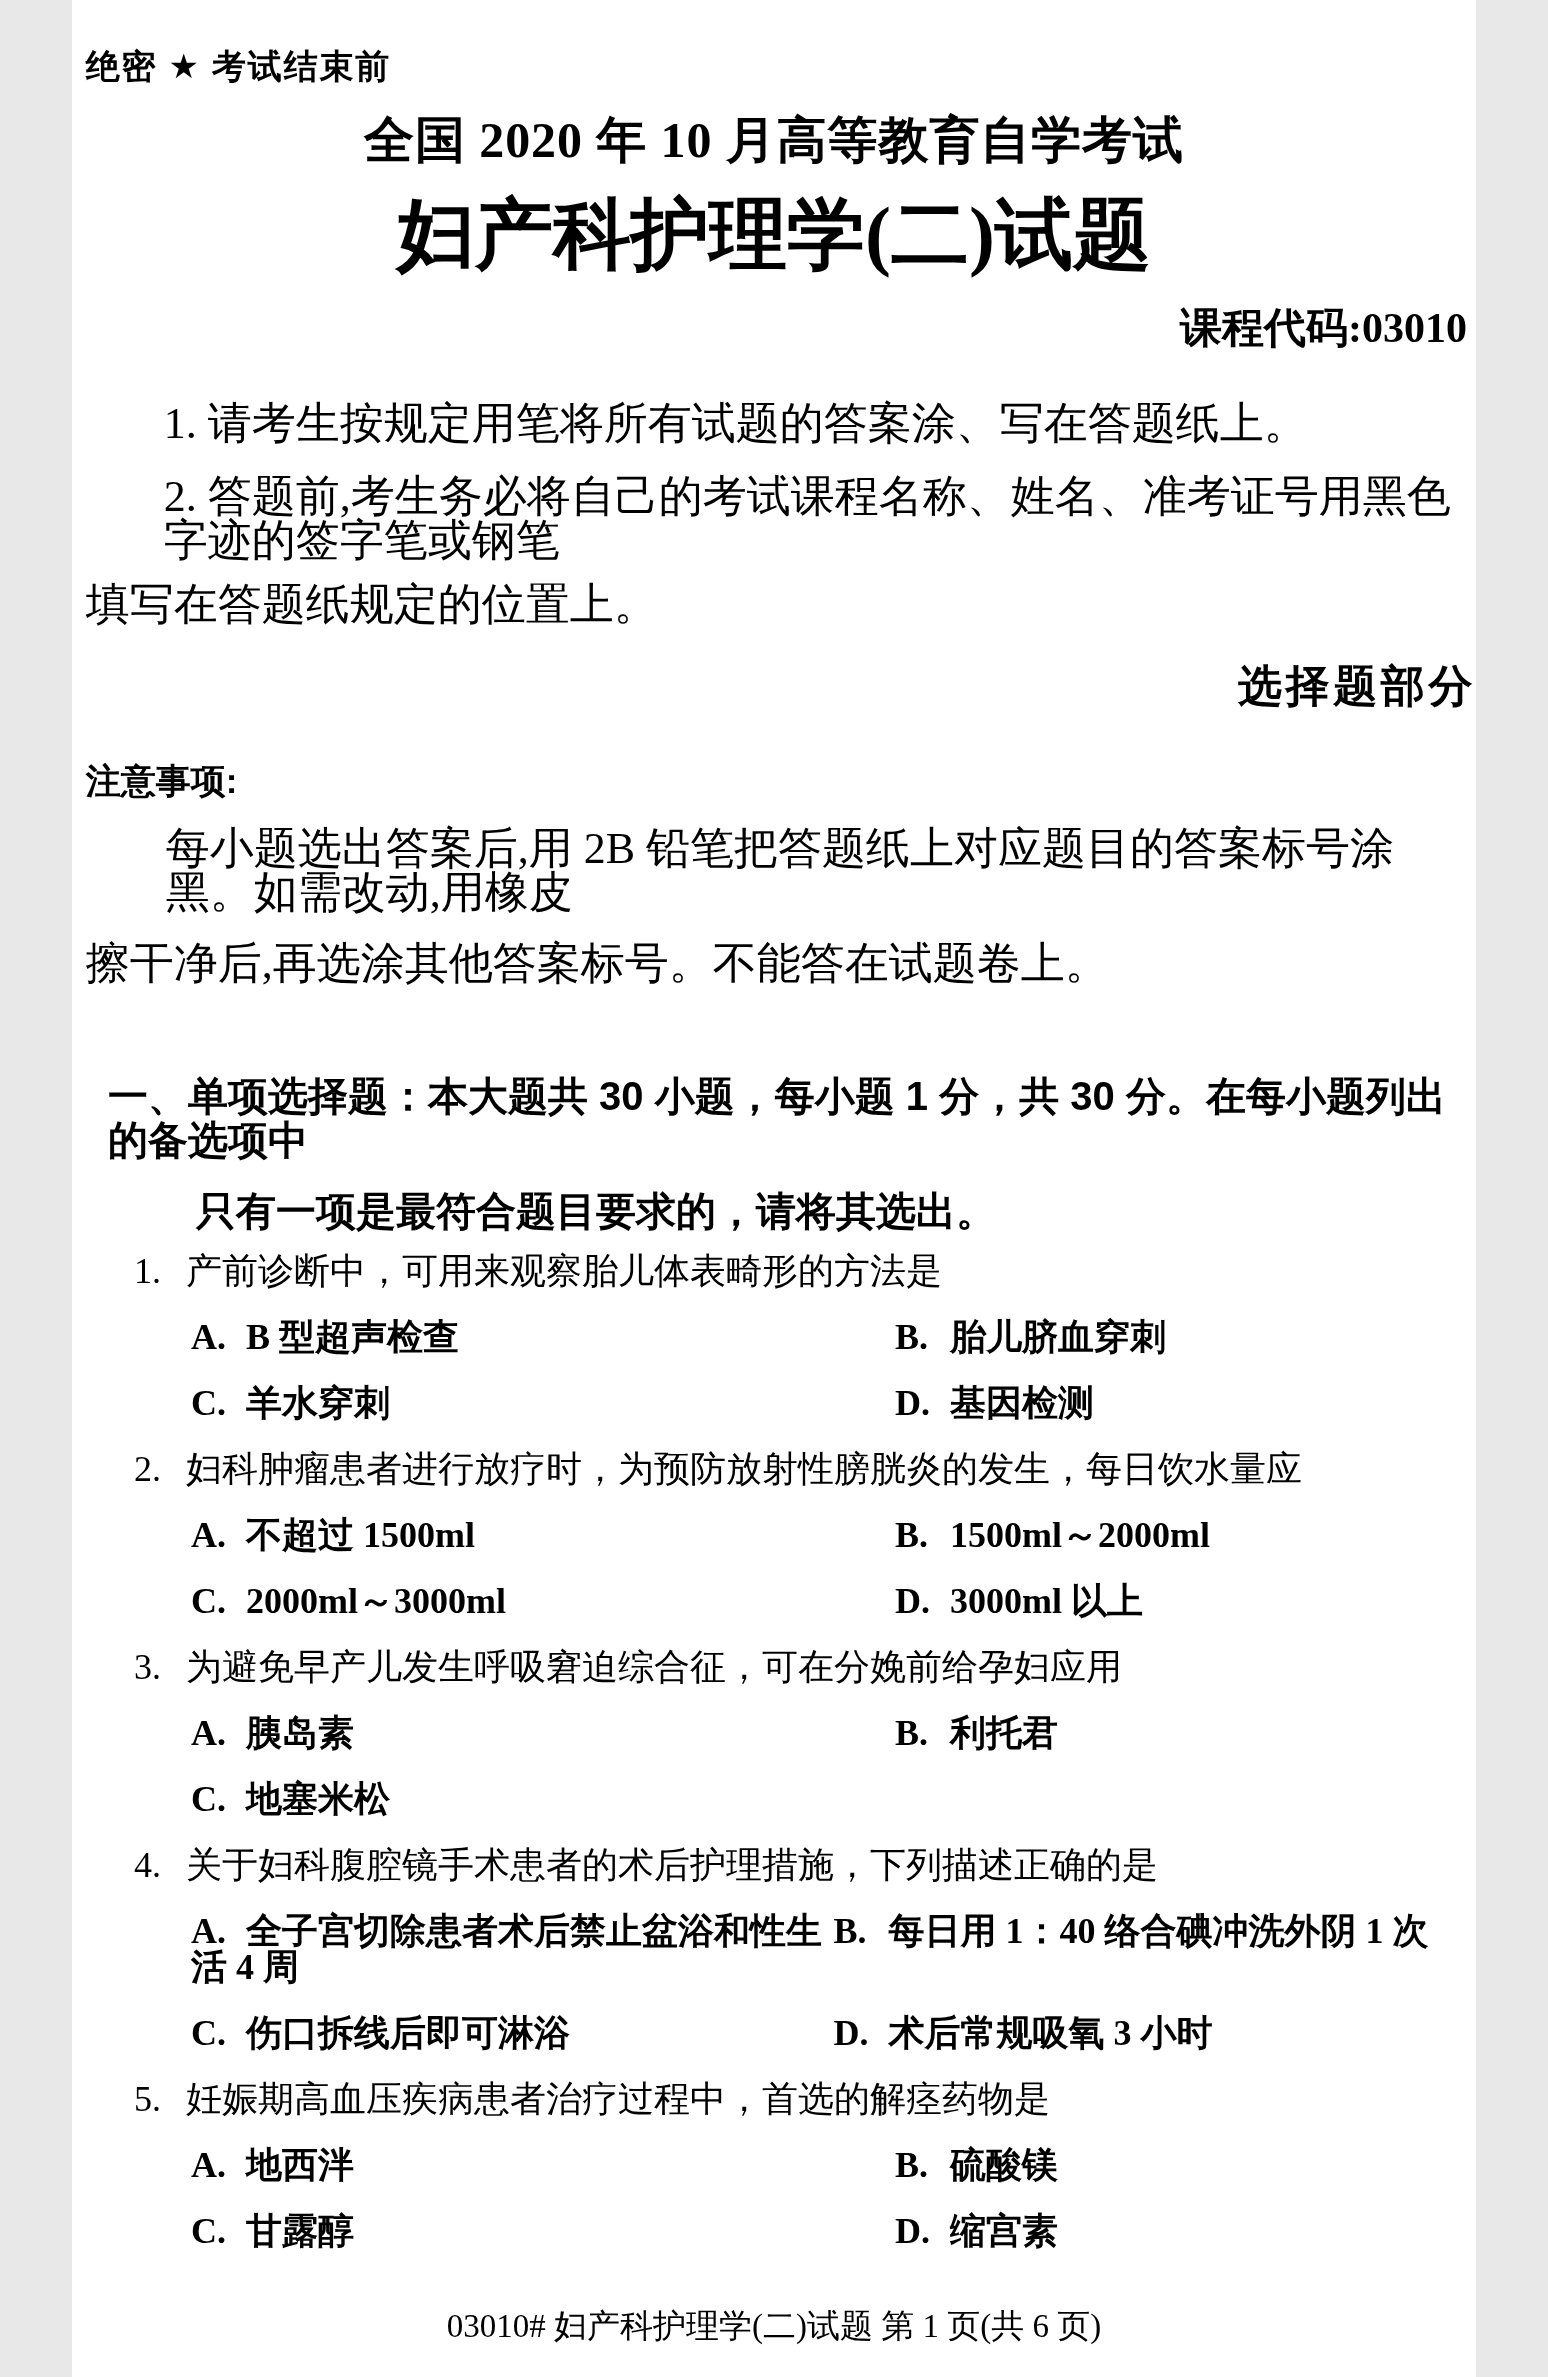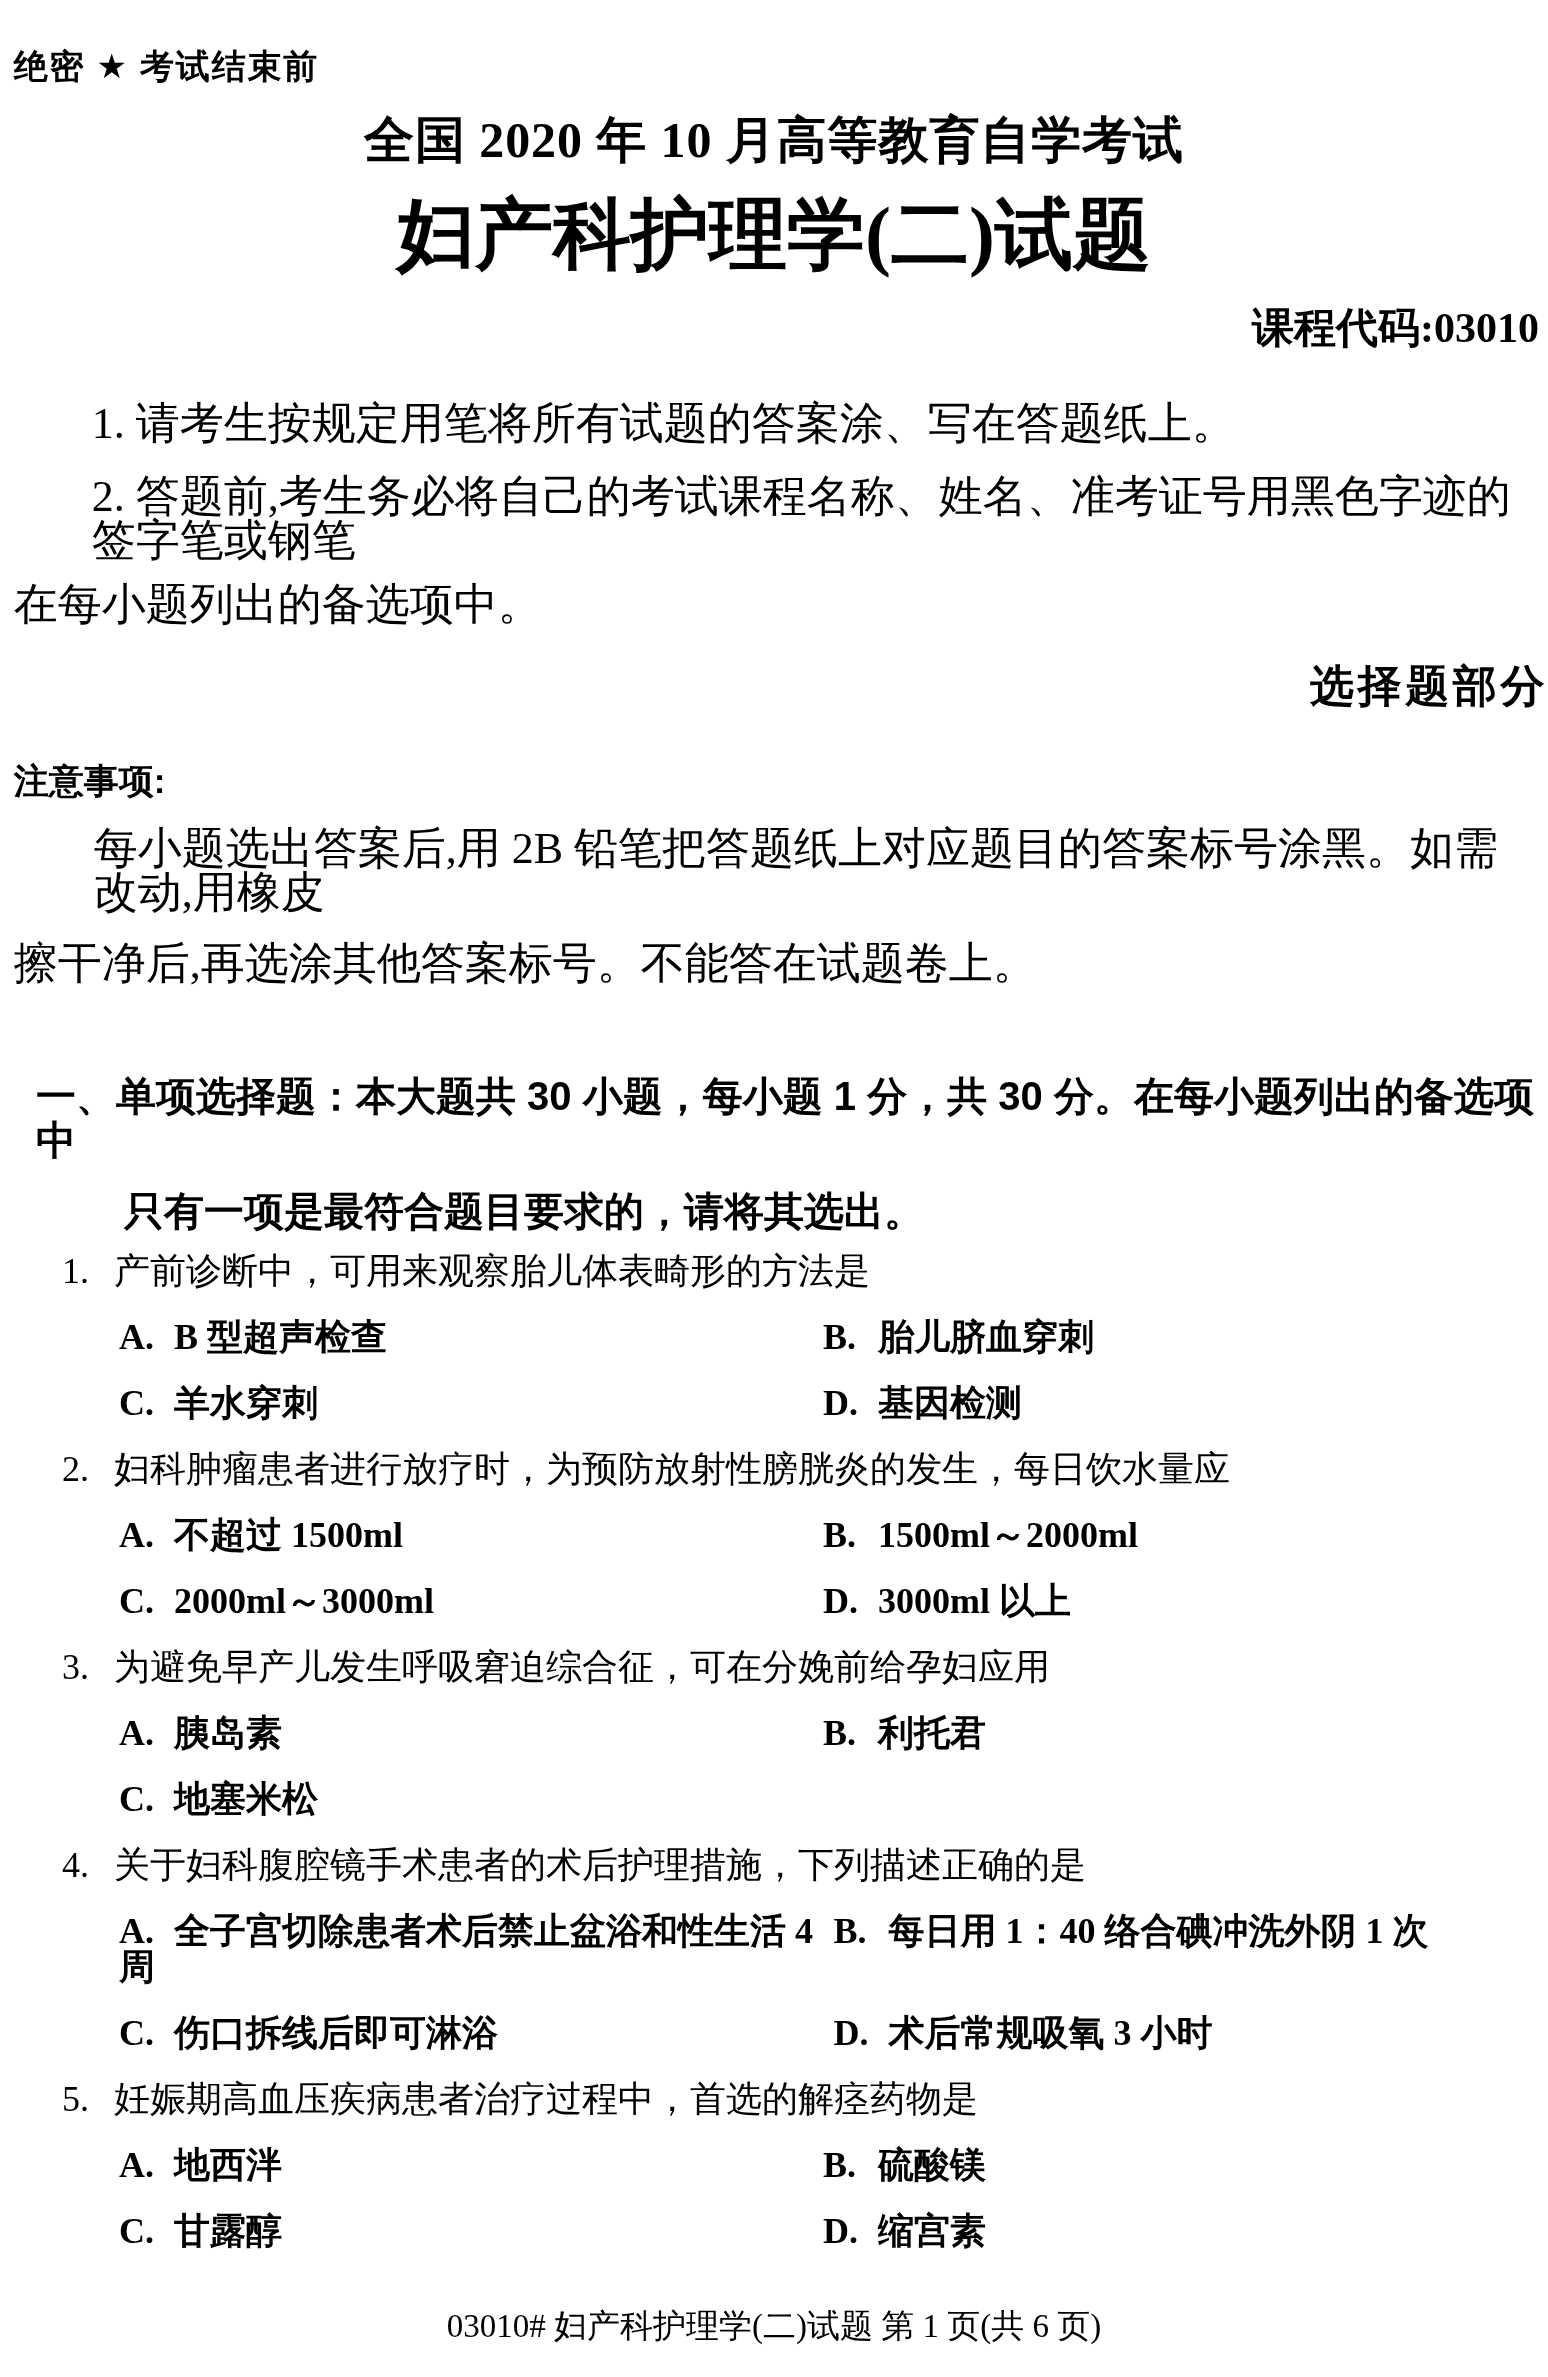--- a/index.html
+++ b/index.html
@@ -1,18 +1,18 @@
 <!DOCTYPE html>
 <html style="font-size:14.6px"><head>
 <meta charset="utf-8">
 <style>
   html,body { margin:0; padding:0; background:#e8e8e8; }
   .page {
     position:relative;
-    width:1548px; height:2377px;
+    width:1404px; height:2377px;
     margin:0 auto;
     background:#ffffff;
     color:#000000;
     font-family:"Liberation Serif","DejaVu Serif",serif;
     overflow:hidden;
   }
 
   .classification {
     margin:47px 0 0 13.7px;
     font-family:"Liberation Sans","DejaVu Sans",sans-serif;
@@ -81,21 +81,21 @@
 <div class="page">
 
   <div class="classification">绝密 ★ 考试结束前</div>
 
   <div class="exam-title">全国 2020 年 10 月高等教育自学考试</div>
   <div class="paper-title">妇产科护理学(二)试题</div>
   <div class="course-code">课程代码:03010</div>
 
   <div id="instr1" class="line instr-first">1.  请考生按规定用笔将所有试题的答案涂、写在答题纸上。</div>
   <div id="instr2a" class="line instr-first">2.  答题前,考生务必将自己的考试课程名称、姓名、准考证号用黑色字迹的签字笔或钢笔</div>
-  <div id="instr2b" class="line instr-cont">在每小题列出的备选项中。</div>
+  <div id="instr2b" class="line instr-cont">填写在答题纸规定的位置上。</div>
 
   <div class="section-part">选择题部分</div>
 
   <div class="notes-label">注意事项:</div>
   <div id="notes1" class="line">每小题选出答案后,用 2B 铅笔把答题纸上对应题目的答案标号涂黑。如需改动,用橡皮</div>
   <div id="notes2" class="line">擦干净后,再选涂其他答案标号。不能答在试题卷上。</div>
 
   <div id="ph1" class="part-heading">一、单项选择题：本大题共 30 小题，每小题 1 分，共 30 分。在每小题列出的备选项中</div>
   <div id="ph2" class="part-heading">只有一项是最符合题目要求的，请将其选出。</div>
 

